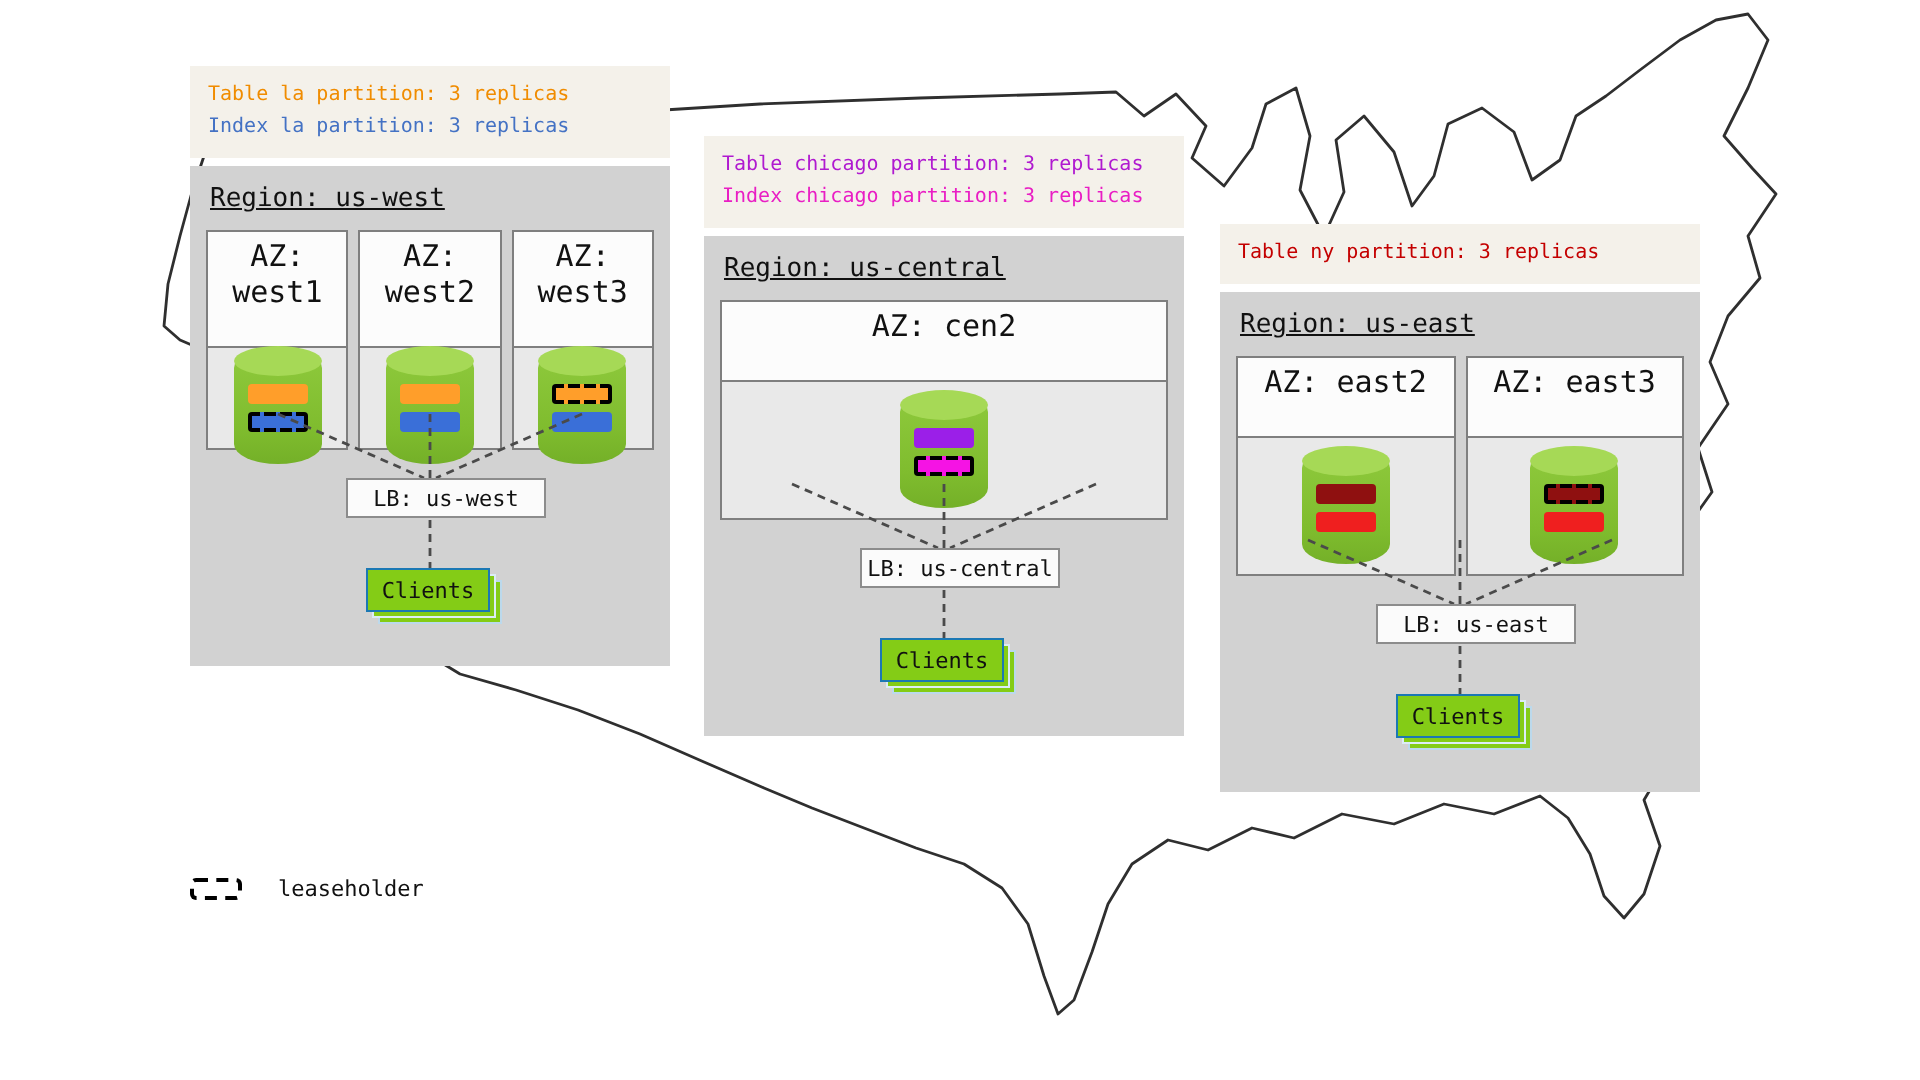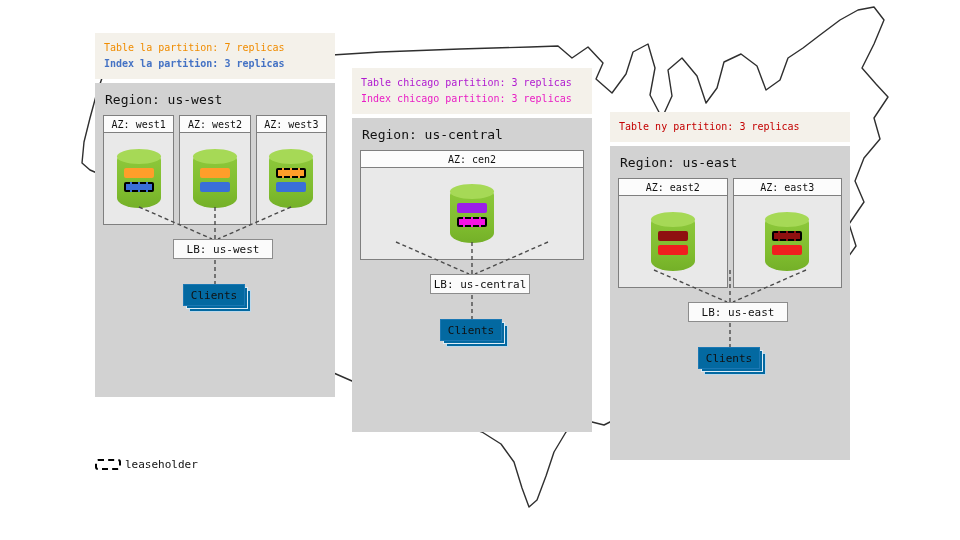--- a/index.html
+++ b/index.html
@@ -10,64 +10,64 @@
   }
   #map { position:absolute; left:0; top:0; }
 
   .region-group { position:absolute; width:240px; }
   #rg-west    { left:95px;  top:33px; }
   #rg-central { left:352px; top:68px; }
   #rg-east    { left:610px; top:112px; }
 
   .annotation { background:#f4f1ea; padding:7px 9px; font-size:10px; line-height:16px; white-space:nowrap; }
 
-  .region-box { margin-top:4px; height:314px; background:#d2d2d2; position:relative; }
+  .region-box { margin-top:4px; height:250px; background:#d2d2d2; position:relative;text-decoration:underline; }
   .region-title { padding:9px 0 0 10px; font-size:13px; }
 
   .az-row { position:absolute; left:8px; top:32px; width:224px; display:flex; gap:5px; }
   .az { flex:1; height:110px; border:1px solid #7f7f7f; background:#e9e9e9; display:flex; flex-direction:column; }
-  .az-title { background:#fcfcfc; border-bottom:1px solid #7f7f7f; text-align:center; font-size:10px; padding:3px 0 2px; }
+  .az-title { background:#fcfcfc; border-bottom:1px solid #7f7f7f; text-align:center; font-size:15px; padding:3px 0 18px; }
   .az-content { flex:1; display:flex; align-items:center; justify-content:center; }
 
   .cyl { position:relative; width:44px; height:58px;
          background:linear-gradient(180deg,#8fca3d 0%,#7fbc2e 70%,#74b028 100%);
          border-radius:22px/10px; }
   .cyl::before { content:""; position:absolute; left:0; top:-1px; width:44px; height:15px;
                  border-radius:50%; background:#a6d956; }
   .bars { position:absolute; left:7px; top:18px; width:30px; display:flex; flex-direction:column; gap:4px; }
   .bar { height:10px; border-radius:2px; border:2px solid transparent; }
   .bar.lease { border:2px dashed #000; }
 
   .connectors { position:absolute; left:0; top:0; pointer-events:none; }
 
   .lb { position:absolute; left:78px; top:156px; width:100px; height:20px;
         background:#fbfbfb; border:1px solid #8c8c8c; font-size:11px;
         display:flex; align-items:center; justify-content:center; white-space:nowrap; }
 
   .clients-stack { position:absolute; left:88px; top:201px; width:62px; height:22px; }
-  .client-layer, .clients-front { position:absolute; width:62px; height:22px; background:#0369a1; }
+  .client-layer, .clients-front { position:absolute; width:62px; height:22px; background:#84cc16; }
   .client-layer.l2 { left:6px; top:6px; border:1px solid #bcd9ec; }
   .client-layer.l1 { left:3px; top:3px; border:1px solid #dcecf6; }
   .clients-front { left:0; top:0; border:1px solid #1b78b4; font-size:11px;
                    display:flex; align-items:center; justify-content:center; }
 
-  .legend { position:absolute; left:95px; top:458px; display:flex; align-items:center; gap:4px; font-size:11px;text-align:center; }
+  .legend { position:absolute; left:95px; top:438px; display:flex; align-items:center; gap:18px; font-size:11px;text-align:center; }
   .legend-swatch { width:26px; height:11px; border:2px dashed #000; border-radius:3px; background:#fff; }
 </style>
 </head>
 <body>
 
 <svg id="map" width="960" height="540" viewBox="0 0 960 540">
   <path d="M102,78 L150,71 220,63 300,57 380,52 460,49 530,47 558,46 572,58 588,47 603,63 596,79 612,93 626,74 633,52 648,44 655,68 650,95 662,118 672,96 668,70 682,58 697,76 706,103 717,88 724,62 741,54 757,66 766,90 780,80 788,58 803,48 820,35 840,20 858,10 874,7 884,20 874,44 862,68 876,84 888,97 874,118 880,139 864,158 855,181 864,202 849,224 856,246 841,267 848,289 833,311 841,333 827,355 835,378 822,400 830,423 822,447 812,459 802,448 795,427 784,409 770,398 747,407 722,402 697,412 671,407 647,419 626,414 604,425 584,420 566,432 554,452 546,476 537,500 529,507 522,488 514,462 501,444 482,432 458,424 432,414 406,404 382,394 352,381 320,367 289,355 258,345 230,337 207,323 188,303 170,280 155,255 143,229 133,203 121,186 104,176 90,170 82,163 84,142 90,118 96,96 Z" fill="none" stroke="#2f2f2f" stroke-width="1.4" stroke-linejoin="round"></path>
 </svg>
 
 <div class="region-group" id="rg-west">
   <div class="annotation">
-    <div style="color: rgb(240, 140, 0);">Table la partition: 7 replicas</div>
-    <div style="color: rgb(68, 114, 196); font-weight: bold;">Index la partition: 3 replicas</div>
+    <div style="color: rgb(240, 140, 0);">Table la partition: 3 replicas</div>
+    <div style="color: rgb(68, 114, 196);">Index la partition: 3 replicas</div>
   </div>
   <div class="region-box">
     <div class="region-title">Region: us-west</div>
     <div class="az-row">
       <div class="az">
         <div class="az-title">AZ: west1</div>
         <div class="az-content">
           <div class="cyl">
             <div class="bars">
               <div class="bar" style="background: rgb(255, 158, 42);"></div>

